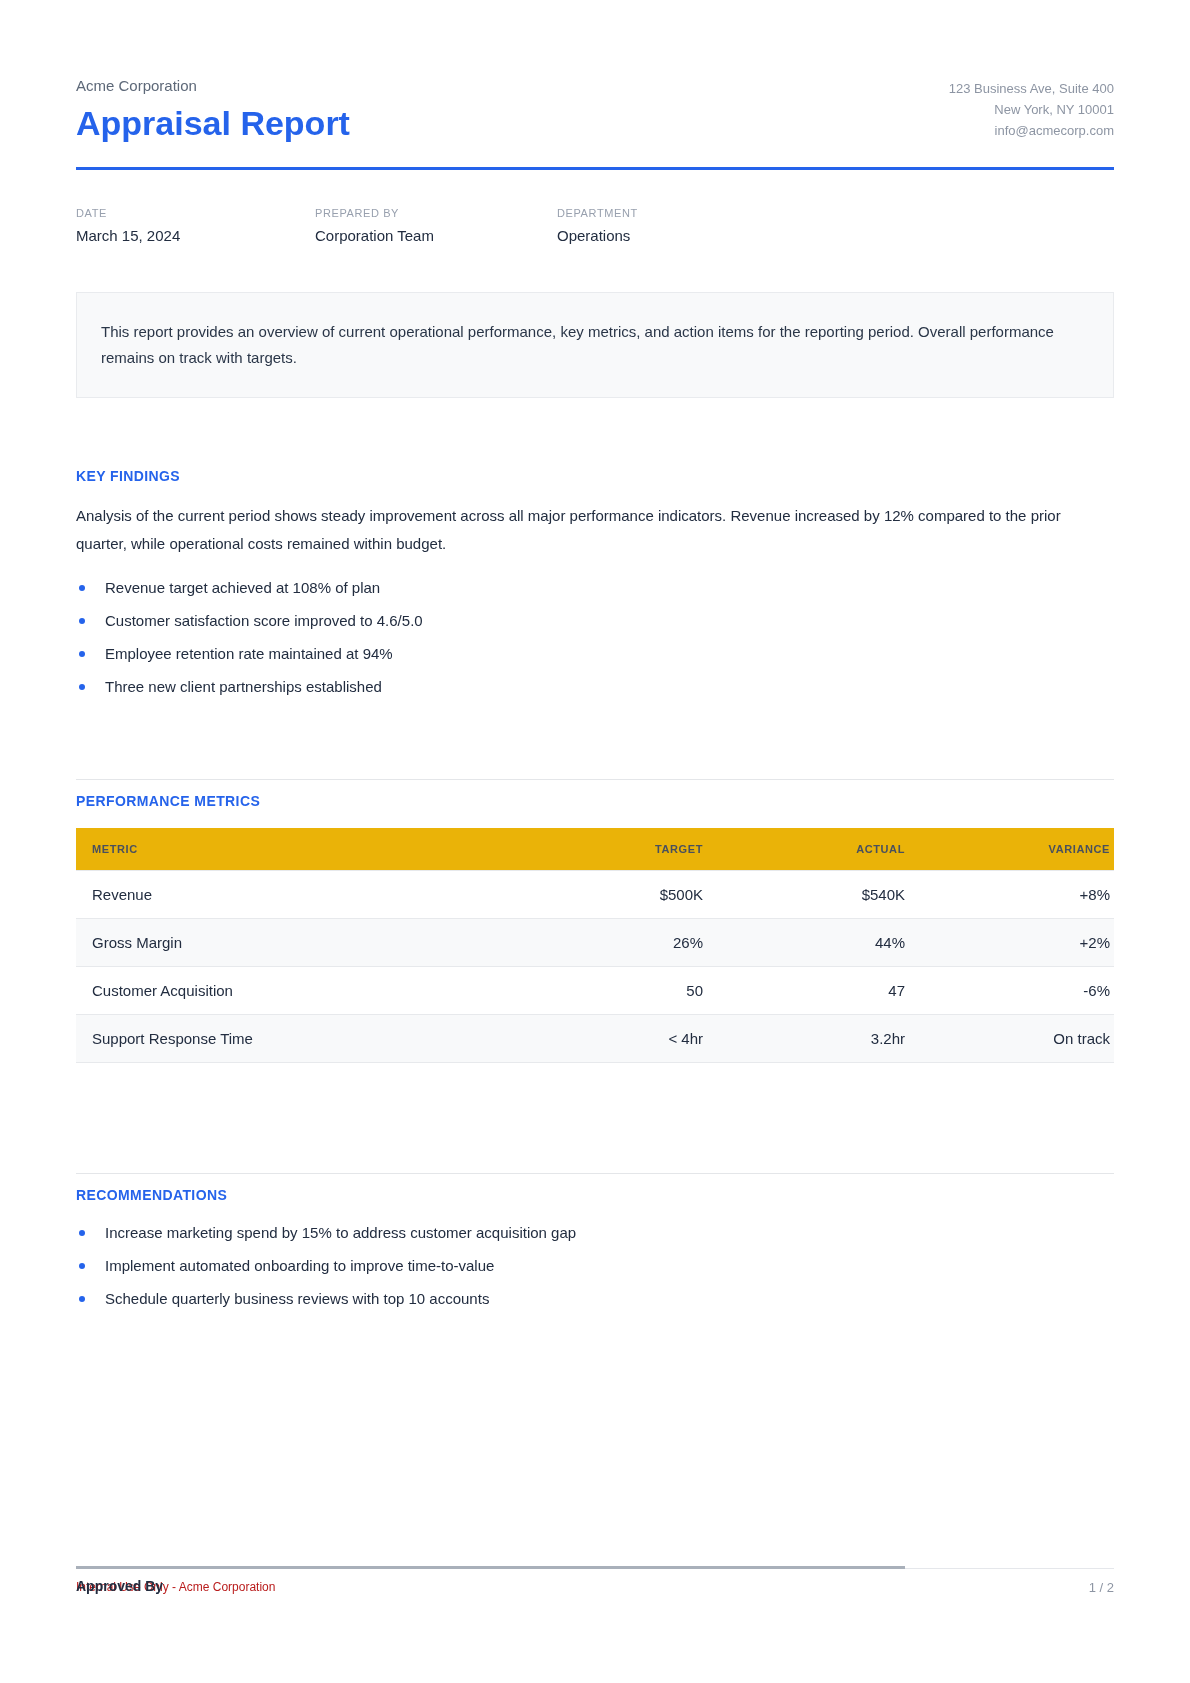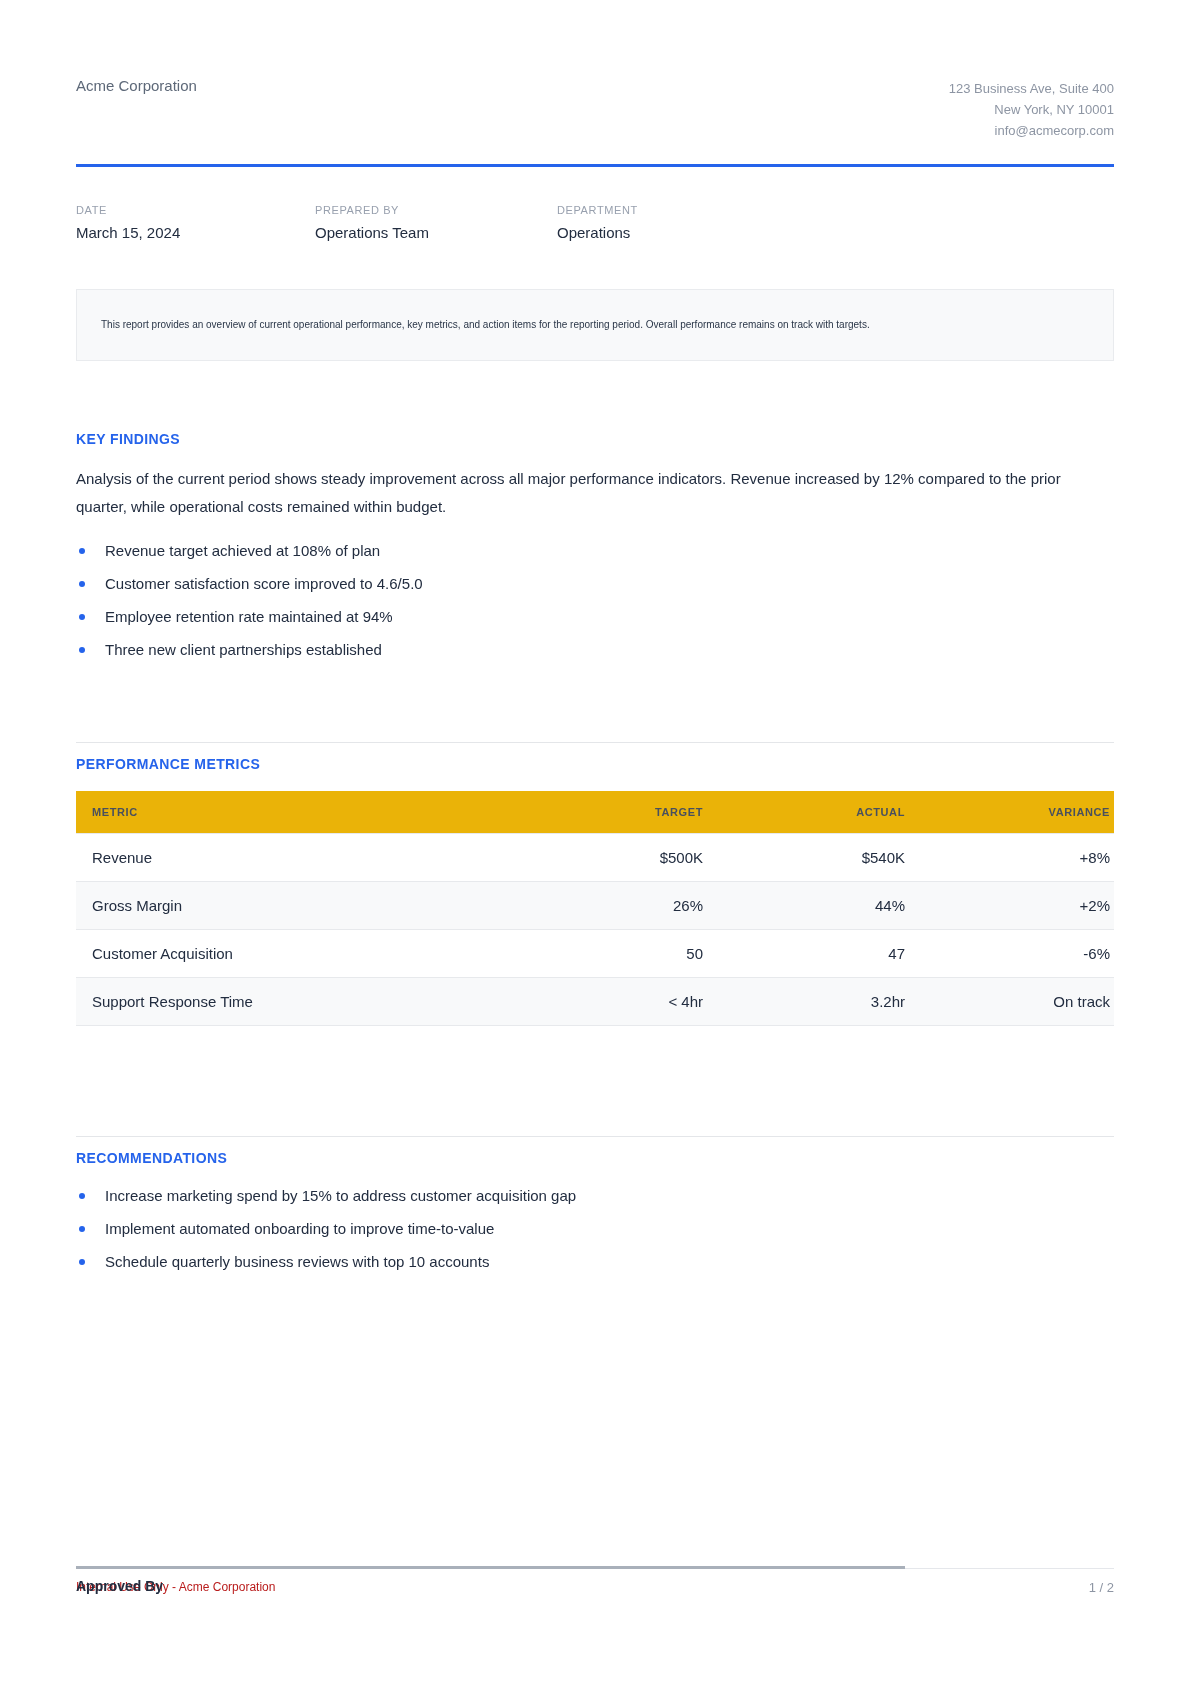--- a/index.html
+++ b/index.html
@@ -36,21 +36,21 @@
   }
   .meta-value { margin-top: 8px; font-size: 15px; color: #222d40; }
 
   
   .summary-box {
     margin-top: 48px;
     background: #f8f9fa;
     border: 1px solid #e9ebee;
     padding: 26px 24px;
   }
-  .summary-text { font-size: 10px; line-height: 18px; color: #2a3648; }
+  .summary-text { font-size: 15px; line-height: 26px; color: #2a3648; }
 
   
   .section-heading {
     font-size: 14px; font-weight: bold; letter-spacing: 0.4px;
     color: #2563eb;
   }
   .heading-kf { margin-top: 70px; }
   .body-para { margin-top: 18px; font-size: 15px; line-height: 28px; color: #222d40; }
 
   ul.bullet-list { list-style: none; margin-top: 20px; }
@@ -119,38 +119,39 @@
 </style>
 </head>
 <body>
 
 <div class="page">
   <div class="content">
 
     <div class="report-header">
       <div>
         <div class="company-name">Acme Corporation</div>
+        <div class="report-title">Appraisal Report</div>
       </div>
       <div class="company-address">
         <div>123 Business Ave, Suite 400</div>
         <div>New York, NY 10001</div>
         <div>info@acmecorp.com</div>
       </div>
     </div>
 
     <div class="header-rule"></div>
 
     <div class="meta-row">
       <div class="meta-field">
         <div class="meta-label">DATE</div>
         <div class="meta-value">March 15, 2024</div>
       </div>
       <div class="meta-field">
         <div class="meta-label">PREPARED BY</div>
-        <div class="meta-value">Operations Team</div>
+        <div class="meta-value">Corporation Team</div>
       </div>
       <div class="meta-field">
         <div class="meta-label">DEPARTMENT</div>
         <div class="meta-value">Operations</div>
       </div>
     </div>
 
     <div class="summary-box">
       <div class="summary-text">This report provides an overview of current operational performance, key metrics, and action items for the reporting period. Overall performance remains on track with targets.</div>
     </div>

